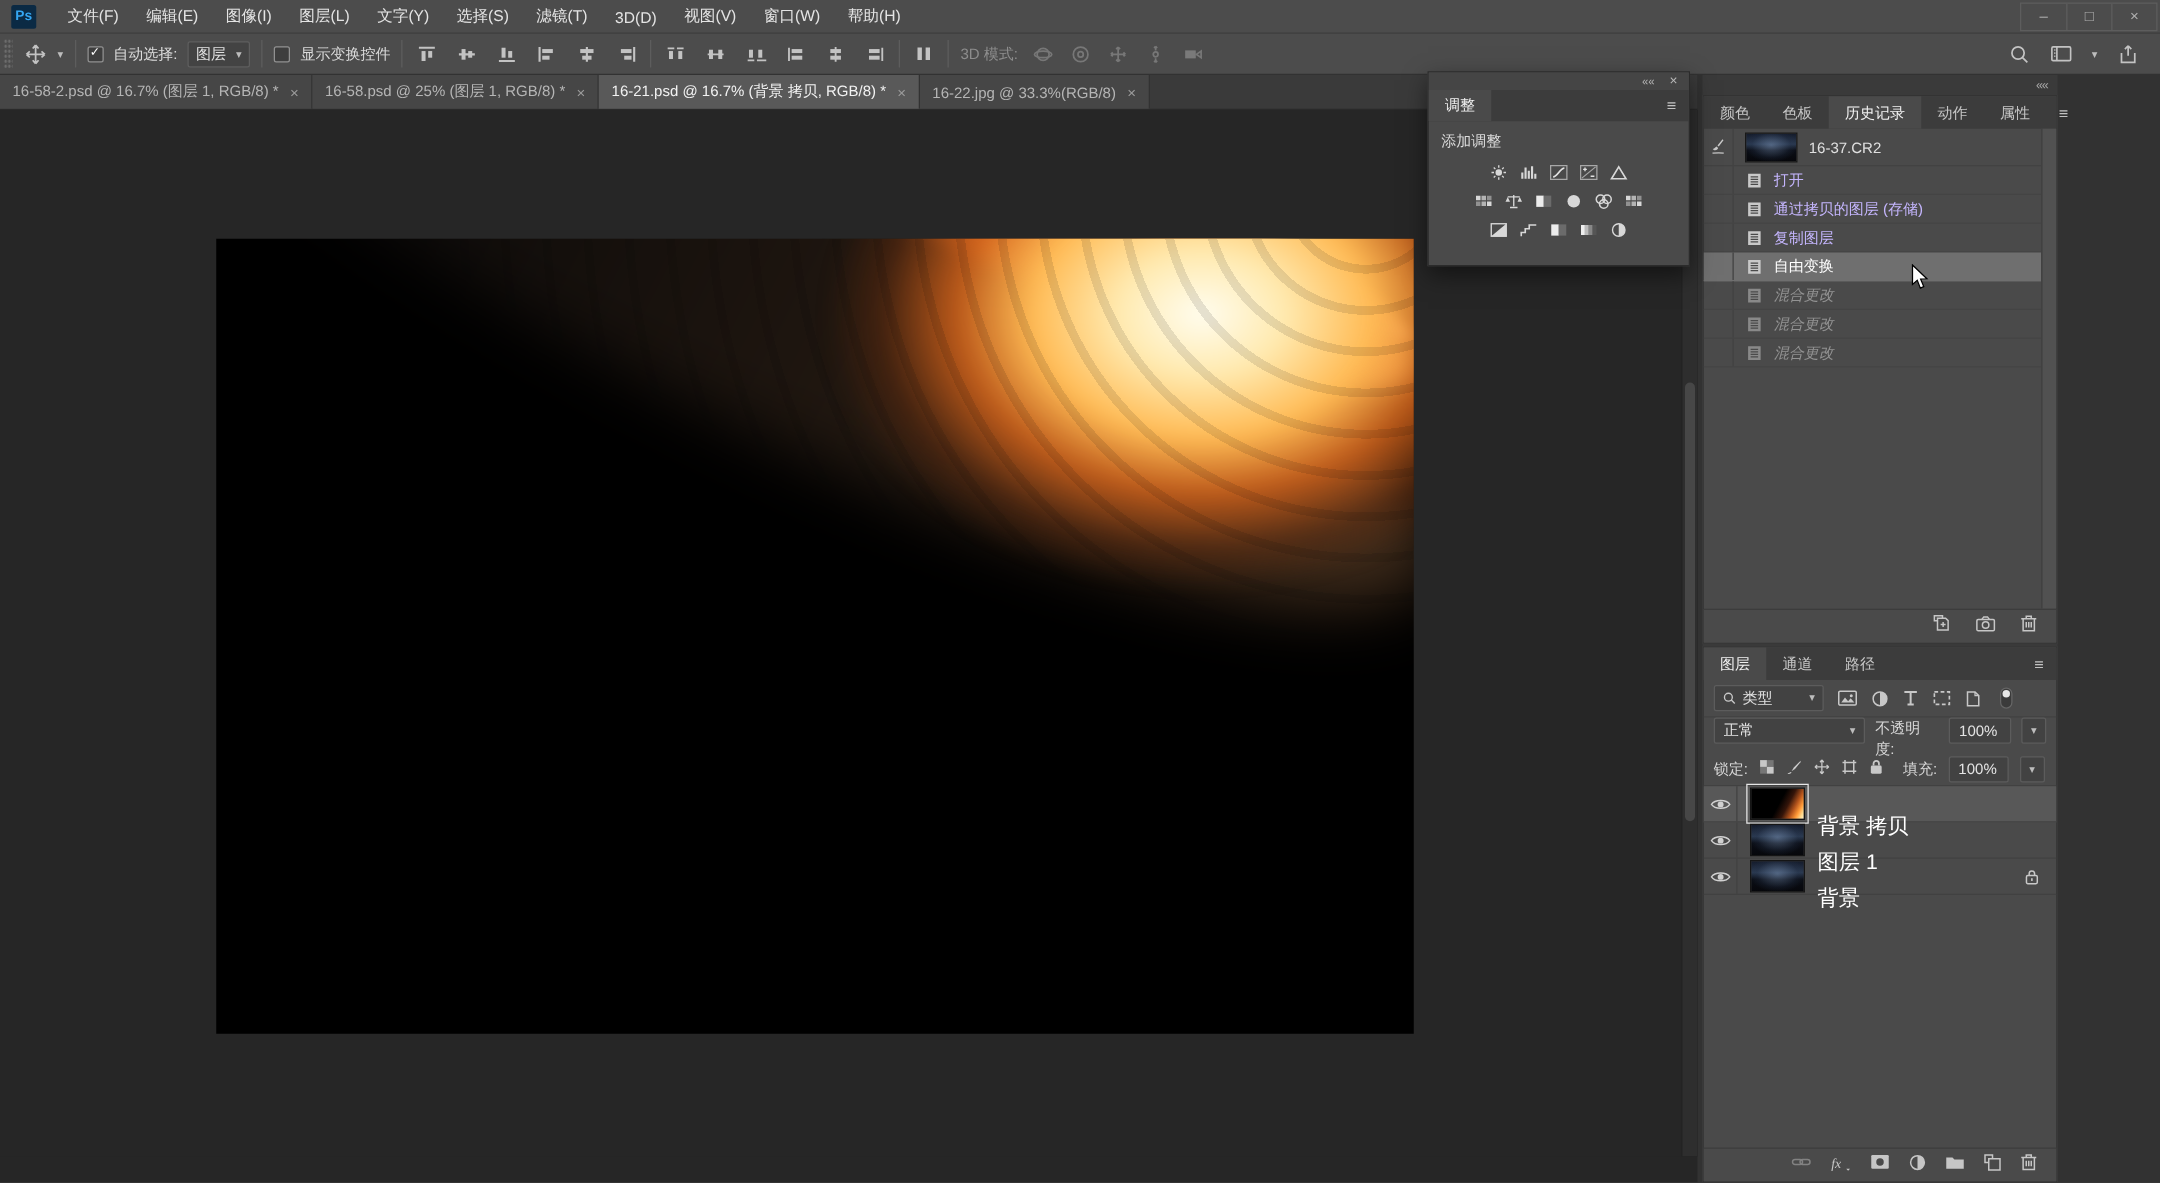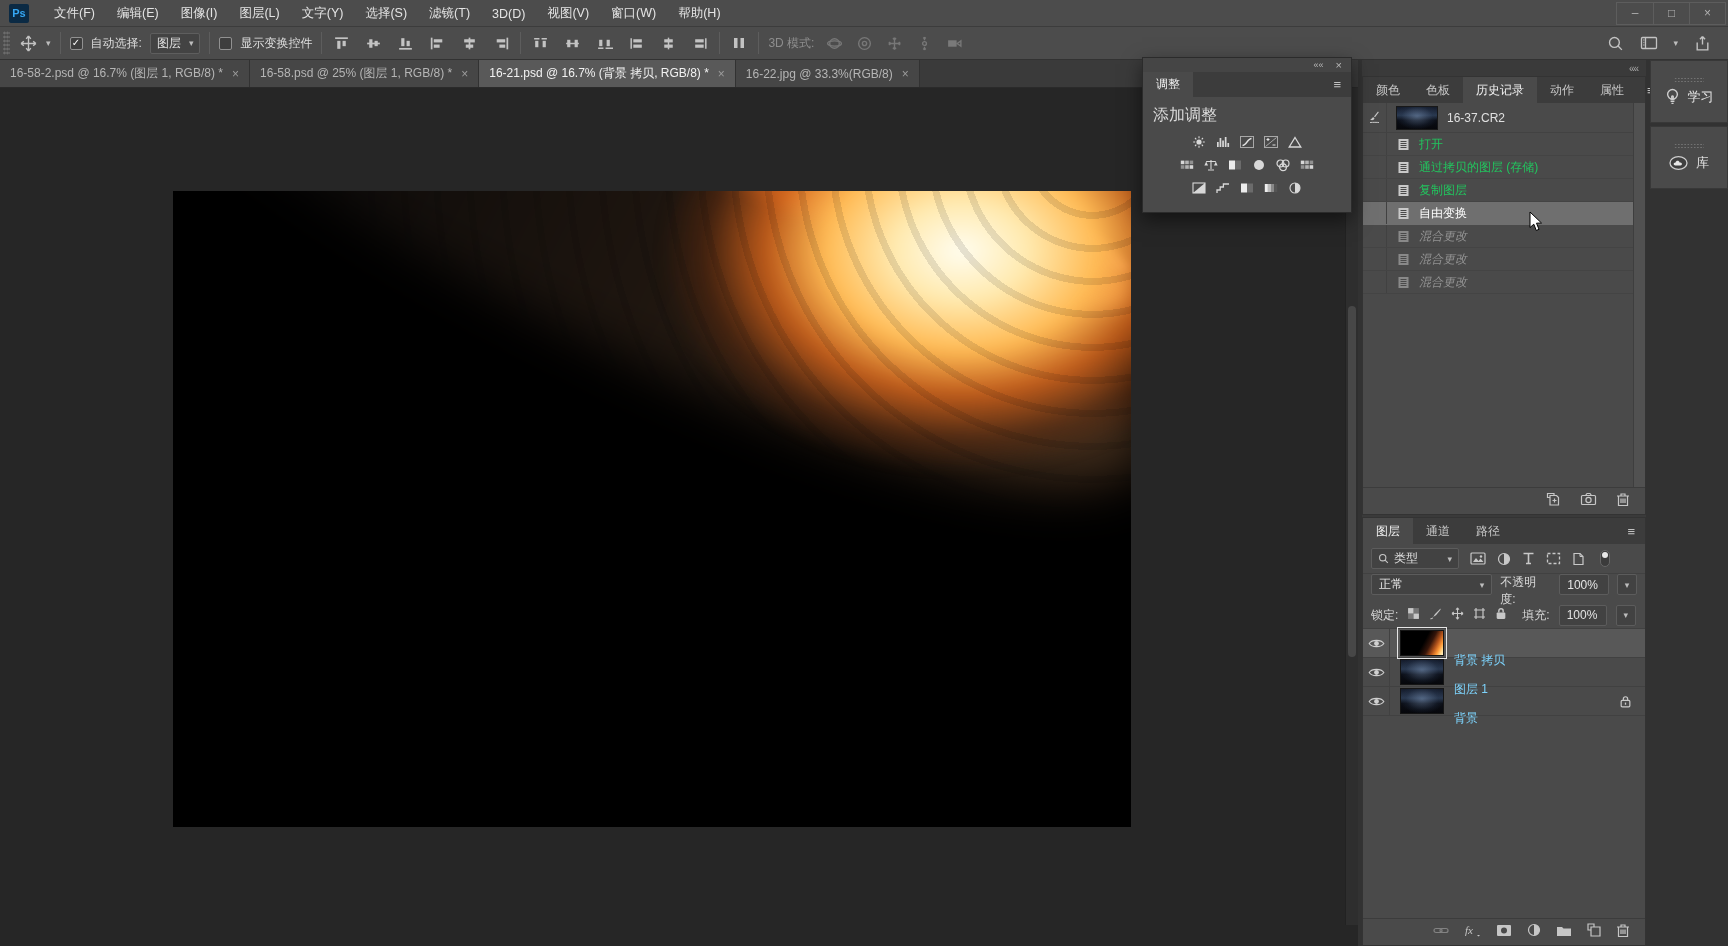--- a/index.html
+++ b/index.html
@@ -76,56 +76,56 @@
   .snap-thumb { width:42px; height:24px; margin:0 9px 0 9px; border:1px solid #181818; }
   .thumb-dark { background:radial-gradient(ellipse at 50% 42%, rgba(125,150,185,.5), rgba(40,55,80,.25) 55%, transparent 75%), linear-gradient(#141b2b 0%, #2a3950 38%, #0b0e16 60%, #06070b 100%); }
   .hist-label { font-size:12px; color:#e0e0e0; }
   .hrow { height:23px; display:flex; align-items:center; border-bottom:1px solid #444; margin-right:12px; }
   .hrow .hwell { width:24px; align-self:stretch; border-right:1px solid #414141; }
   .hrow .hdoc { margin:0 9px 0 10px; display:flex; }
   .hrow.selected { background:#6f6f6f; border-color:#6f6f6f; }
   .hrow.selected .hlabel { color:#fff; }
   .hrow.dimmed .hlabel { color:#939393; font-style:italic; }
   .hrow.dimmed .hdoc { opacity:.5; }
-  .hlabel { font-size:12px; color:#22c55e; }
+  .hlabel { font-size:12px; color:#c4b5fd; }
 
   
   .filterrow { height:30px; display:flex; align-items:center; padding:0 8px; gap:11px; border-bottom:1px solid #414141; }
   .searchfield { display:flex; align-items:center; background:#424242; border:1px solid #5c5c5c; border-radius:2px; height:21px; padding:0 6px; width:88px; gap:5px; font-size:12px; color:#e0e0e0; }
   .searchfield .caret { margin-left:auto; }
   .fico { display:flex; } .fico svg { fill:#c8c8c8; }
   .pill { width:10px; height:17px; background:#3b3b3b; border:1px solid #666; border-radius:6px; position:relative; margin-left:4px; }
   .pill::before { content:""; position:absolute; top:1px; left:1px; width:6px; height:6px; border-radius:50%; background:#e8e8e8; }
   .blendrow { height:28px; display:flex; align-items:flex-start; padding:0 8px; gap:8px; font-size:12px; color:#d8d8d8; }
   .dd2 { background:#424242; border:1px solid #5c5c5c; border-radius:2px; height:21px; display:flex; align-items:center; padding:0 7px; font-size:12px; color:#e4e4e4; justify-content:space-between; }
   .lockrow { height:27px; display:flex; align-items:center; padding:0 8px; gap:9px; font-size:12px; color:#d8d8d8; border-bottom:1px solid #414141; }
   .lockrow .pico svg, .lockrow svg { fill:#c8c8c8; }
   .lrow { height:29px; display:flex; align-items:center; border-bottom:1px solid #414141; }
   .leye { width:27px; align-self:stretch; display:flex; align-items:center; justify-content:center; border-right:1px solid #414141; }
   .lthumb { width:44px; height:26px; margin:0 10px; border:1px solid #151515; position:relative; }
   .thumb-fire { background:linear-gradient(118deg, #000 52%, #35150a 66%, #b4541c 78%, #ff9a38 87%, #ffd98c 94%, #fff3d0 100%); }
   .lrow.selected { background:#585858; }
   .lrow.selected .lthumb { outline:1px solid #e6e6e6; outline-offset:2px; }
-  .llabel { font-size:12px; color:#7dd3fc;margin-top:35px; }
+  .llabel { font-size:17px; color:#ffffff;margin-top:35px; }
   .llock { margin-left:auto; margin-right:14px; display:flex; }
 
   
   .strip { position:absolute; top:60px; left:1650px; width:78px; height:886px; display:flex; flex-direction:column; gap:3px; }
   .strip-btn { background:#4a4a4a; border:1px solid #383838; height:63px; display:flex; flex-direction:column; align-items:center; justify-content:center; gap:6px; }
   .grip-h { width:30px; height:5px; background-image:radial-gradient(#727272 .9px, transparent 1px); background-size:3.2px 3px; }
   .strip-line { display:flex; align-items:center; gap:8px; font-size:13px; color:#e2e2e2; }
   .strip-line svg { stroke:#cfcfcf; fill:none; stroke-width:1.3; }
 
   
   .adjpanel { position:absolute; left:1142px; top:57px; width:210px; height:156px; background:#4a4a4a; border:1px solid #2b2b2b; box-shadow:0 7px 18px rgba(0,0,0,.5); z-index:30; }
   .adj-drag { height:14px; background:#454545; display:flex; justify-content:flex-end; align-items:center; gap:12px; padding:0 9px; color:#b8b8b8; font-size:9px; }
   .adj-tabs { height:25px; background:#3c3c3c; display:flex; align-items:stretch; }
   .adj-tab { padding:0 13px; background:#4a4a4a; color:#f0f0f0; font-size:12px; display:flex; align-items:center; }
   .adj-body { padding:5px 10px 0; }
-  .adj-title { font-size:16px; color:#dadada; margin:3px 0 8px; }
+  .adj-title { font-size:12px; color:#dadada; margin:3px 0 8px; }
   .adjrow { display:flex; justify-content:center; gap:6px; margin-bottom:8px; }
   .adj { width:18px; height:15px; display:flex; align-items:center; justify-content:center; }
 
   
   .cursor { position:absolute; left:1528px; top:211px; z-index:50; pointer-events:none; }
 
   .eye svg { fill:none; stroke:#d0d0d0; stroke-width:1.2; }
   .eye .pupil { fill:#d0d0d0; stroke:none; }
 </style>
 </head>
@@ -644,42 +644,20 @@
               <path d="M4 4h9v9H4z"></path>
               <path d="M4 7H1V1h6v3"></path>
             </svg></span>
         <span class="pico line"><svg width="14" height="15" viewBox="0 0 14 15">
               <path d="M2.5 4h9v9.5h-9zM1 4h12M5 4V2h4v2M5 6.5v4.5M7 6.5v4.5M9 6.5v4.5"></path>
             </svg></span>
       </div>
     </div>
   </div>
 
-  <div class="strip">
-    <div class="strip-btn">
-      <div class="grip-h"></div>
-      <div class="strip-line">
-        <svg width="15" height="18" viewBox="0 0 14 17">
-            <circle cx="7" cy="6" r="4.6"></circle>
-            <path d="M5.2 10.5h3.6M5.2 12.5h3.6M6 14.5h2M7 10.5c-1.5-2-.5-3 0-3s1.5 1 0 3z"></path>
-          </svg>
-        <span>学习</span>
-      </div>
-    </div>
-    <div class="strip-btn">
-      <div class="grip-h"></div>
-      <div class="strip-line">
-        <svg width="19" height="14" viewBox="0 0 19 14">
-            <ellipse cx="9.5" cy="7" rx="8.5" ry="6.3" fill="#3f3f3f" stroke="#cfcfcf"></ellipse>
-            <path d="M6.5 9.5c-2.3 0-2.6-3 .1-3 .3-2.4 3.7-2.4 4 0h.8c2 0 2 3 0 3z" fill="#e8e8e8" stroke="none"></path>
-          </svg>
-        <span>库</span>
-      </div>
-    </div>
-  </div>
 
   <div class="adjpanel">
     <div class="adj-drag">
       <span>««</span>
       <span style="font-size:11px;">×</span>
     </div>
     <div class="adj-tabs">
       <span class="adj-tab">调整</span>
       <span class="pmenu">≡</span>
     </div>

